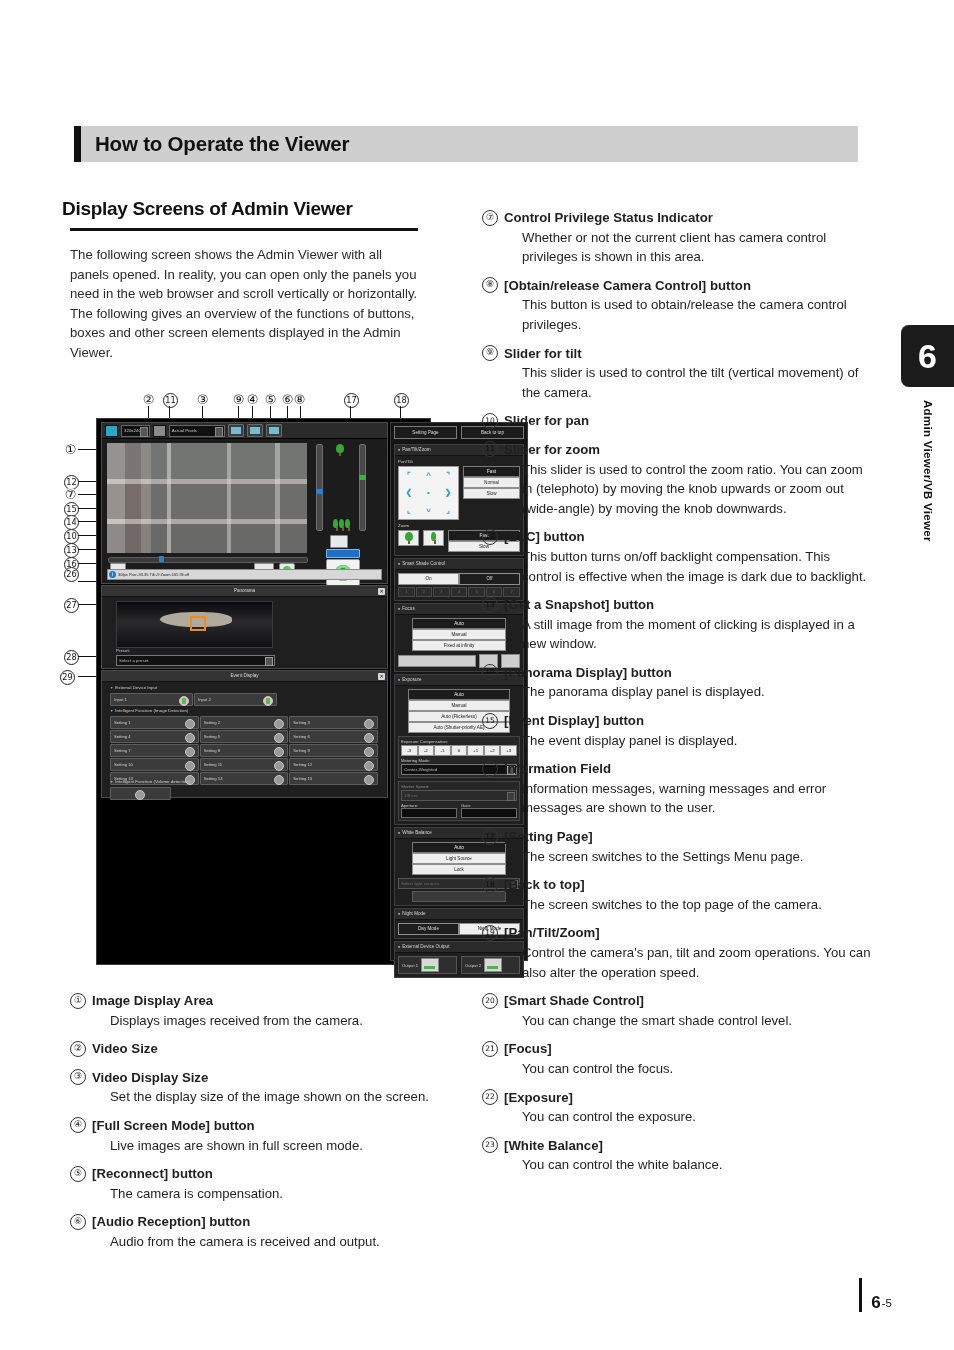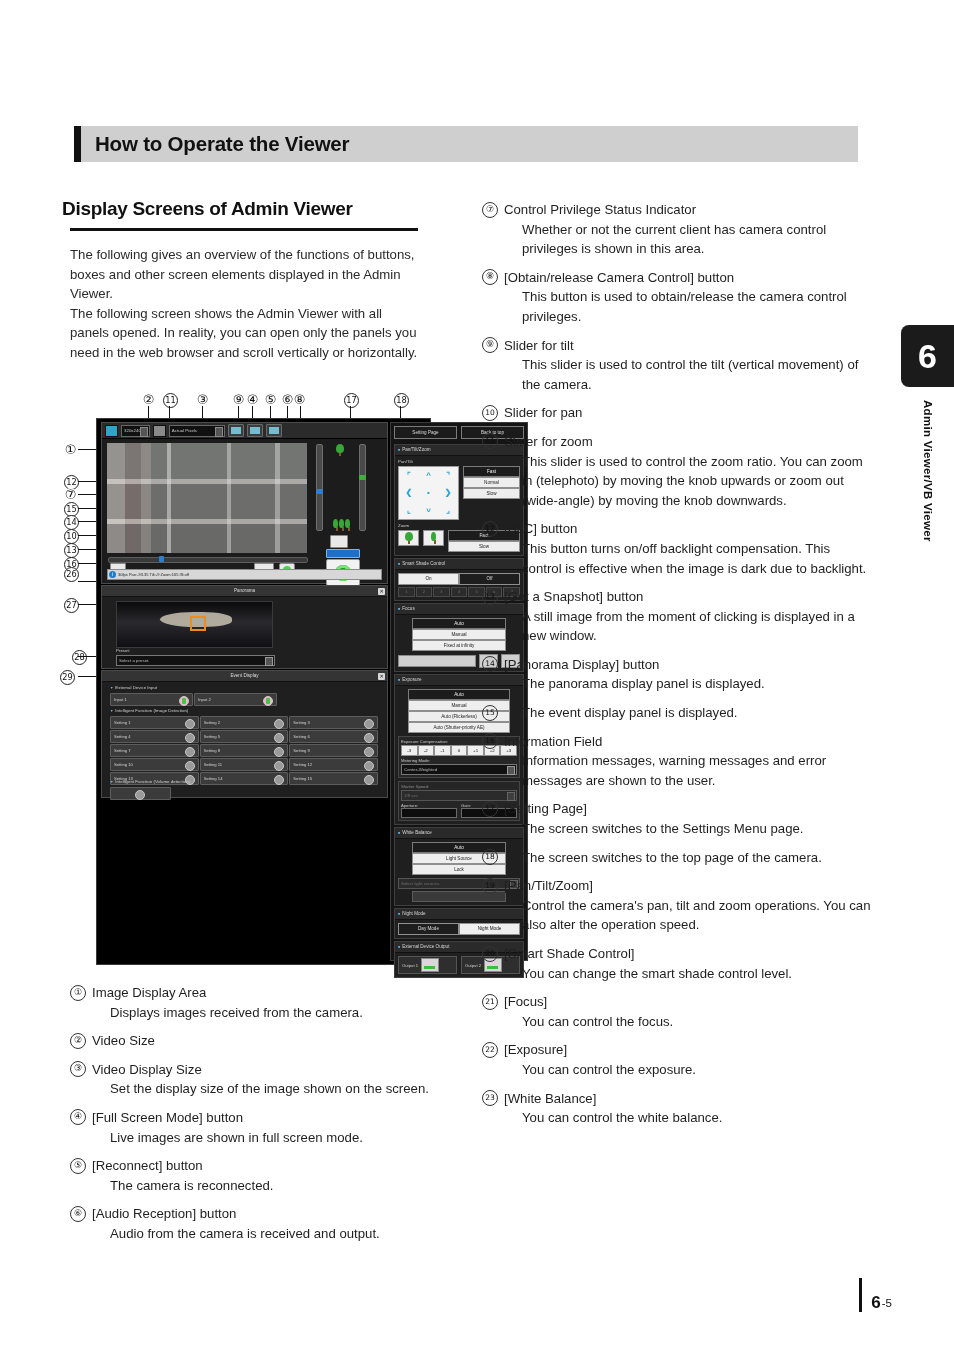--- a/index.html
+++ b/index.html
@@ -133,21 +133,21 @@
   }
   .leader{position:absolute;background:#111;}
 
   
   .list{position:absolute;font-size:13.2px;line-height:19.6px;color:#1f1f1f;}
   .list .item{margin-bottom:9px;position:relative;padding-left:22px;}
   .list .num{
     position:absolute;left:0;top:1.5px;width:14px;height:14px;border:1px solid #333;border-radius:50%;
     font-size:9px;line-height:13px;text-align:center;font-family:"DejaVu Sans", sans-serif;color:#111;
   }
-  .list .t{font-weight:normal;display:block;}
+  .list .t{font-weight:bold;display:block;margin-top:8px;}
   .list .d{display:block;padding-left:18px;}
   .list-left{left:70px;top:983px;width:380px;}
   .list-right{left:482px;top:200px;width:390px;}
 
   
   .tab{
     position:absolute;right:0;top:325px;width:53px;height:62px;background:#1b1b1b;
     border-radius:8px 0 0 8px;color:#fff;font-size:34px;font-weight:bold;
     display:flex;align-items:center;justify-content:center;
   }
@@ -171,22 +171,22 @@
     <div class="bar"></div>
     <h1>How to Operate the Viewer</h1>
   </div>
 
   <div class="section-title">
     <h2>Display Screens of Admin Viewer</h2>
   </div>
   <div class="section-rule"></div>
 
   <div class="intro">
+    <p>The following screen shows the Admin Viewer with all panels opened. In reality, you can open only the panels you need in the web browser and scroll vertically or horizontally.</p>
     <p>The following gives an overview of the functions of buttons, boxes and other screen elements displayed in the Admin Viewer.</p>
-    <p>The following screen shows the Admin Viewer with all panels opened. In reality, you can open only the panels you need in the web browser and scroll vertically or horizontally.</p>
   </div>
 
   <div class="figure">
 
     <div class="co" style="left: 82px; top: 0px; border: none; font-size: 13px; line-height: 13px;">②</div>
     <div class="co" style="left:103px;top:0">11</div>
     <div class="co" style="left: 136px; top: 0px; border: none; font-size: 13px; line-height: 13px;">③</div>
     <div class="co" style="left: 172px; top: 0px; border: none; font-size: 13px; line-height: 13px;">⑨</div>
     <div class="co" style="left: 186px; top: 0px; border: none; font-size: 13px; line-height: 13px;">④</div>
     <div class="co" style="left: 204px; top: 0px; border: none; font-size: 13px; line-height: 13px;">⑤</div>
@@ -209,21 +209,21 @@
     <div class="co" style="left: 4px; top: 50px; border: none; font-size: 13px; line-height: 13px;">①</div>
     <div class="co" style="left:4px;top:82px">12</div>
     <div class="co" style="left: 4px; top: 95px; border: none; font-size: 13px; line-height: 13px;">⑦</div>
     <div class="co" style="left:4px;top:109px">15</div>
     <div class="co" style="left:4px;top:122px">14</div>
     <div class="co" style="left:4px;top:136px">10</div>
     <div class="co" style="left:4px;top:150px">13</div>
     <div class="co" style="left:4px;top:164px">16</div>
     <div class="co" style="left:4px;top:174px">26</div>
     <div class="co" style="left:4px;top:205px">27</div>
-    <div class="co" style="left:12px;top:257px">28</div>
+    <div class="co" style="left:4px;top:257px">28</div>
     <div class="co" style="left:0;top:277px">29</div>
 
     <div class="leader" style="left:18px;top:56px;width:64px;height:1px"></div>
     <div class="leader" style="left:18px;top:88px;width:178px;height:1px"></div>
     <div class="leader" style="left:18px;top:101px;width:160px;height:1px"></div>
     <div class="leader" style="left:18px;top:115px;width:140px;height:1px"></div>
     <div class="leader" style="left:18px;top:128px;width:118px;height:1px"></div>
     <div class="leader" style="left:18px;top:142px;width:60px;height:1px"></div>
     <div class="leader" style="left:18px;top:156px;width:26px;height:1px"></div>
     <div class="leader" style="left:18px;top:170px;width:30px;height:1px"></div>
@@ -562,21 +562,21 @@
         <span class="d">Set the display size of the image shown on the screen.</span>
       </div>
       <div class="item">
         <span class="num">④</span>
         <span class="t">[Full Screen Mode] button</span>
         <span class="d">Live images are shown in full screen mode.</span>
       </div>
       <div class="item">
         <span class="num">⑤</span>
         <span class="t">[Reconnect] button</span>
-        <span class="d">The camera is reconnected.</span>
+        <span class="d">The camera is compensation.</span>
       </div>
       <div class="item">
         <span class="num">⑥</span>
         <span class="t">[Audio Reception] button</span>
         <span class="d">Audio from the camera is received and output.</span>
       </div>
     </div>
   <div class="list list-right" id="list-right">
       <div class="item">
         <span class="num">⑦</span>
@@ -612,34 +612,36 @@
         <span class="t">[Get a Snapshot] button</span>
         <span class="d">A still image from the moment of clicking is displayed in a new window.</span>
       </div>
       <div class="item">
         <span class="num" style="font-size: 7.5px;">14</span>
         <span class="t">[Panorama Display] button</span>
         <span class="d">The panorama display panel is displayed.</span>
       </div>
       <div class="item">
         <span class="num" style="font-size: 7.5px;">15</span>
+        <span class="t">[Event Display] button</span>
         <span class="d">The event display panel is displayed.</span>
       </div>
       <div class="item">
         <span class="num" style="font-size: 7.5px;">16</span>
         <span class="t">Information Field</span>
         <span class="d">Information messages, warning messages and error messages are shown to the user.</span>
       </div>
       <div class="item">
         <span class="num" style="font-size: 7.5px;">17</span>
         <span class="t">[Setting Page]</span>
         <span class="d">The screen switches to the Settings Menu page.</span>
       </div>
       <div class="item">
         <span class="num" style="font-size: 7.5px;">18</span>
+        <span class="t">[Back to top]</span>
         <span class="d">The screen switches to the top page of the camera.</span>
       </div>
       <div class="item">
         <span class="num" style="font-size: 7.5px;">19</span>
         <span class="t">[Pan/Tilt/Zoom]</span>
         <span class="d">Control the camera's pan, tilt and zoom operations. You can also alter the operation speed.</span>
       </div>
       <div class="item">
         <span class="num" style="font-size: 7.5px;">20</span>
         <span class="t">[Smart Shade Control]</span>

